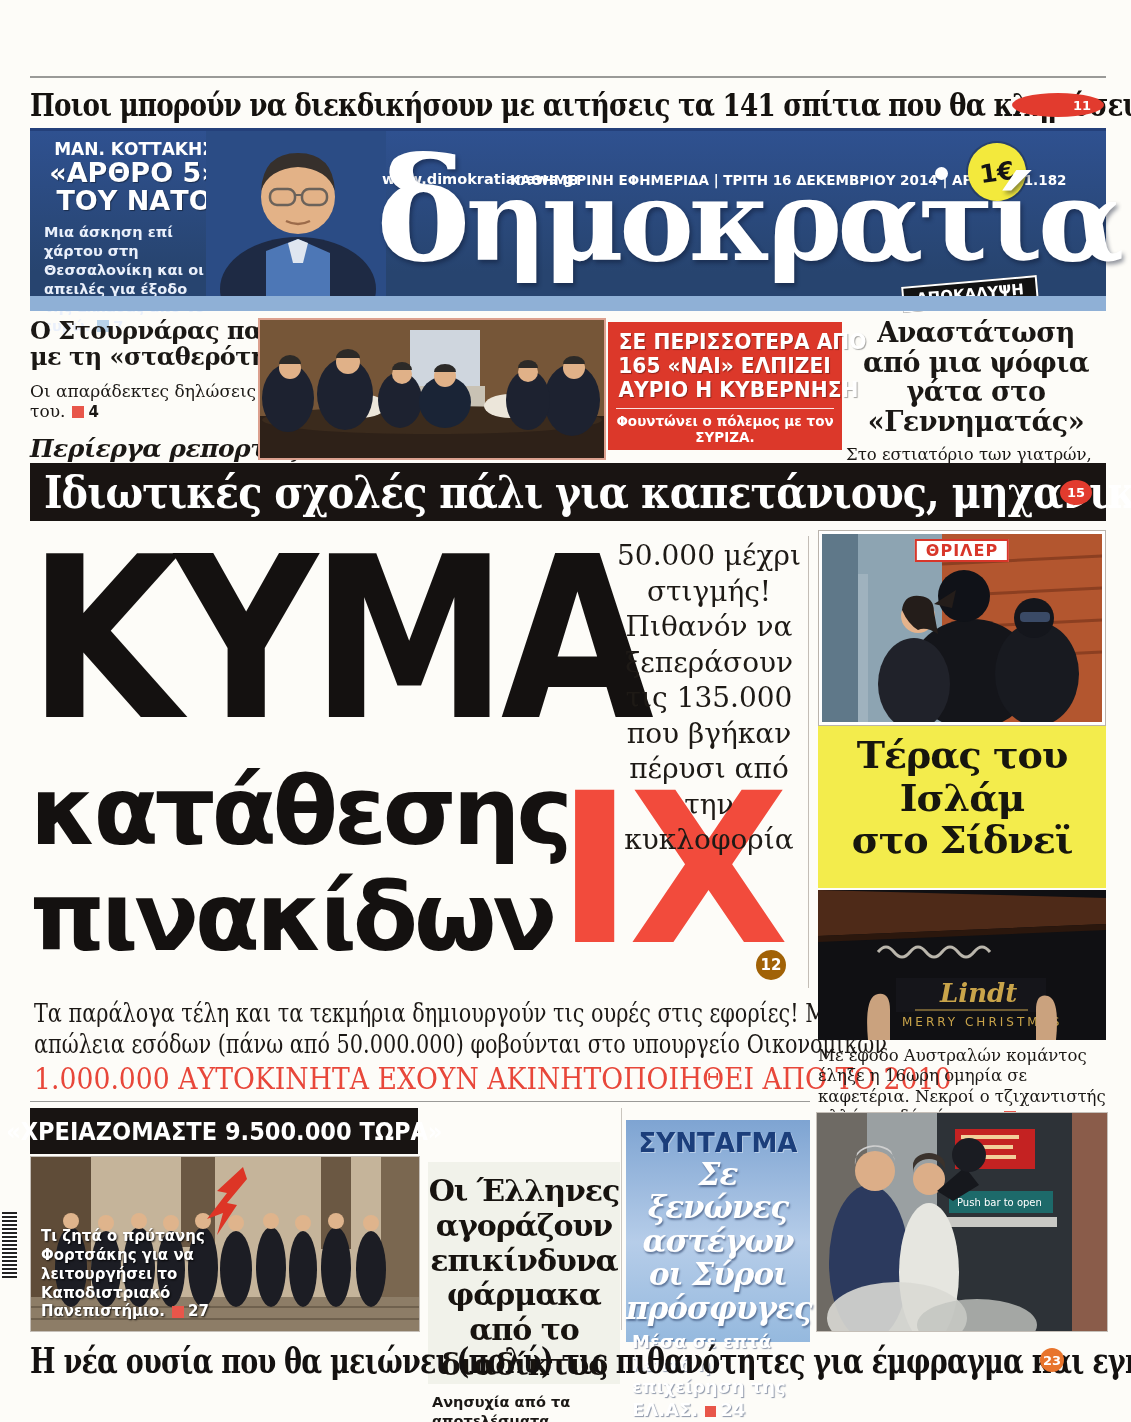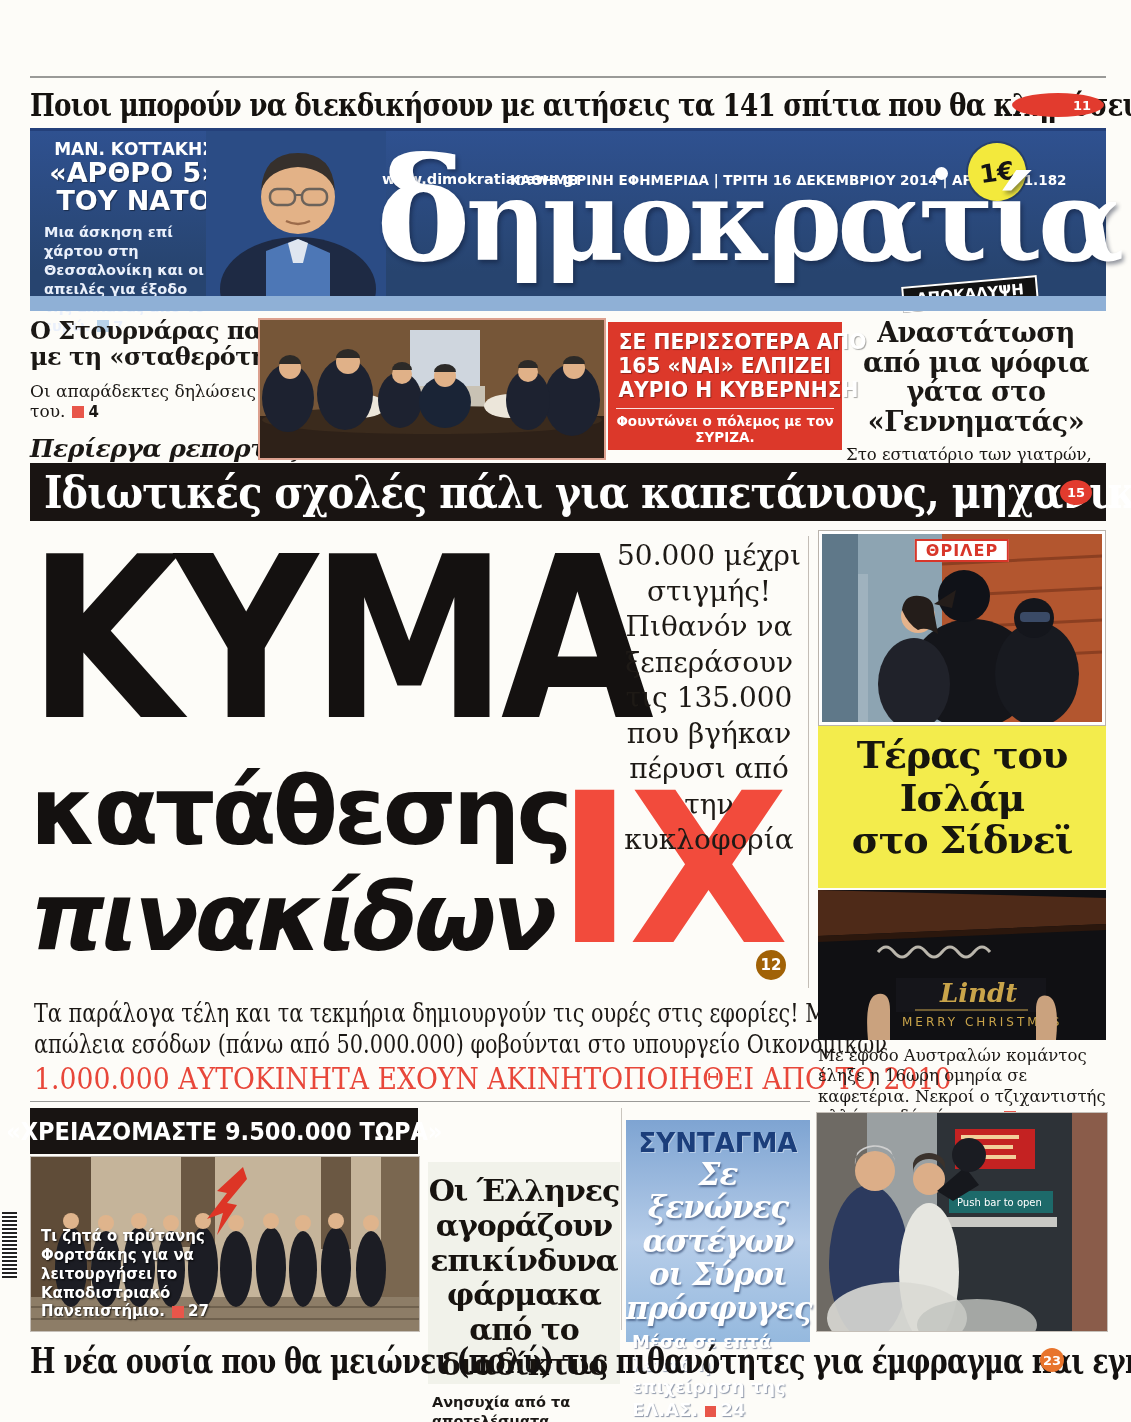--- a/index.html
+++ b/index.html
@@ -151,21 +151,21 @@
     <div class="serif" style="font-size:16.5px;line-height:1.25;margin-top:8px;text-align:left;"><span>Στο εστιατόριο των γιατρών, δίπλα στα μαγειρεία των ασθενών.</span><span class="sq"></span><span class="sans b" style="font-size:14px;">22</span></div>
   </div>
 
   <div class="abs" style="left:30px;top:463px;width:1076px;height:58px;background:#191412;display:flex;align-items:center;">
     <span class="cx cx90 nowrap serif b w" style="font-size:44px;letter-spacing:-1px;margin-left:14px;">Ιδιωτικές σχολές πάλι για καπετάνιους, μηχανικούς</span>
     <span class="circ abs" style="right:14px;top:17px;width:32px;height:25px;background:#e23b2e;font-size:13px;">15</span>
   </div>
 
   <div class="abs lead-line" style="left:28px;top:534px;font-size:198px;letter-spacing:-7px;transform:scaleY(1.13);transform-origin:left top;">ΚΥΜΑ</div>
   <div class="abs lead-line" style="left:30px;top:766px;font-size:95px;letter-spacing:-4px;">κατάθεσης</div>
-  <div class="abs lead-line" style="left:30px;top:872px;font-size:95px;letter-spacing:-4px;font-style:italic;">πινακίδων</div>
+  <div class="abs lead-line" style="left:30px;top:872px;font-size:95px;letter-spacing:-4px;">πινακίδων</div>
   <div class="abs lead-line" style="left:556px;top:772px;font-size:208px;letter-spacing:-5px;color:#f24b3c;">ΙΧ</div>
   <div class="abs circ" style="left:756px;top:950px;width:30px;height:30px;background:#a16207;font-size:15px;">12</div>
 
   <div class="abs serif" style="left:612px;top:538px;width:194px;font-size:28px;line-height:1.27;text-align:center;color:#1e1a16;">50.000 μέχρι στιγμής! Πιθανόν να ξεπεράσουν τις 135.000 που βγήκαν πέρυσι από την κυκλοφορία</div>
   <div class="abs" style="left:808px;top:536px;width:1px;height:452px;background:#c3bdb6;"></div>
 
   <div class="abs serif" style="left:34px;top:998px;width:776px;font-size:26px;line-height:1.2;color:#1c1815;">
     <div><span class="cx cx80 nowrap">Τα παράλογα τέλη και τα τεκμήρια δημιουργούν τις ουρές στις εφορίες! Μεγάλη</span></div>
     <div><span class="cx cx80 nowrap">απώλεια εσόδων (πάνω από 50.000.000) φοβούνται στο υπουργείο Οικονομικών</span></div>
   </div>

